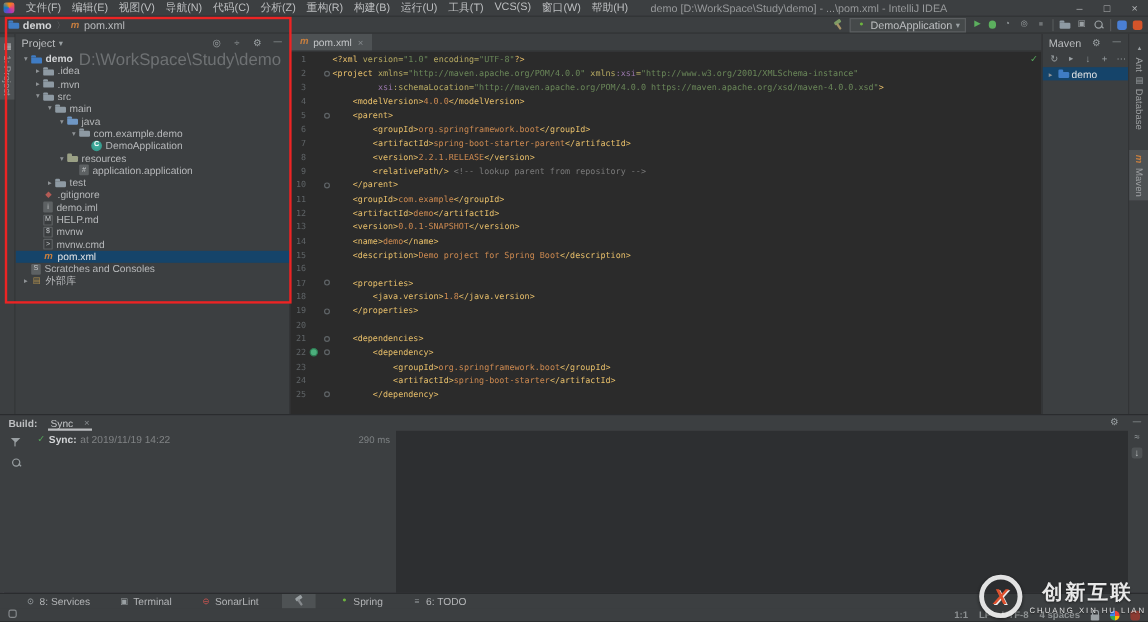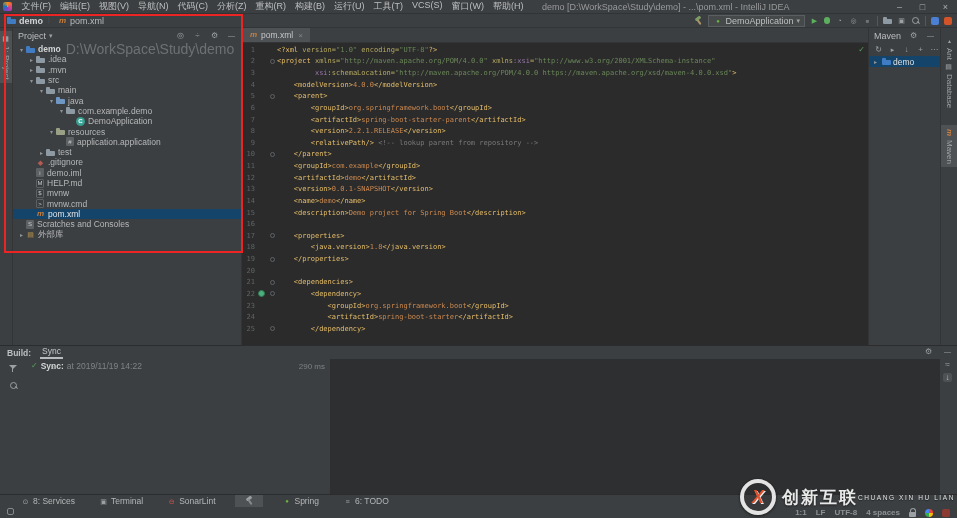--- a/index.html
+++ b/index.html
@@ -76,21 +76,21 @@
   .mp-toolbar{height:13px;display:flex;align-items:center;gap:5px;padding:0 5px;}
   .mp-row{height:11px;display:flex;align-items:center;gap:2px;background:#15446a;color:#dfe1e3;
           font-size:8.5px;padding-left:2px;}
 
   
   .build-panel{position:absolute;left:0;top:345px;width:957px;height:149px;background:#3c3f41;
                border-top:1px solid #2a2c2e;z-index:1;}
   .bp-header{height:13px;display:flex;align-items:center;gap:9px;padding-left:7px;}
   .bp-label{font-weight:bold;color:#bdbfc1;font-size:8.5px;}
   .bp-tab{height:13px;display:flex;align-items:center;gap:7px;padding:0 2px;font-size:8.5px;
-          color:#c4c6c8;box-shadow:inset 0 -2px 0 #b9bcbe;flex-direction:column;}
+          color:#c4c6c8;box-shadow:inset 0 -2px 0 #b9bcbe;}
   .bp-tab .tab-close{font-size:8px;}
   .bp-strip{position:absolute;left:0;top:13px;bottom:0;width:27px;display:flex;flex-direction:column;
             align-items:center;gap:8px;padding-top:5px;}
   .bp-tree{position:absolute;left:27px;top:13px;width:303px;bottom:0;}
   .bp-row{height:13px;display:flex;align-items:center;gap:3px;padding-left:4px;font-size:8.5px;}
   .bp-sync-label{font-weight:bold;color:#d2d4d6;}
   .bp-sync-time{color:#808385;}
   .bp-duration{position:absolute;right:5px;top:3px;color:#7d8183;font-size:8px;}
   .bp-console{position:absolute;left:330px;top:13px;right:17px;bottom:0;background:#2d2f31;}
   .bp-hicons{position:absolute;right:5px;top:347px;display:flex;gap:10px;z-index:3;}
@@ -107,21 +107,21 @@
   .sb-right{margin-left:auto;display:flex;align-items:center;gap:9px;font-weight:bold;}
 
   
   .annotation{position:absolute;left:4px;top:14px;width:239px;height:239px;border:2px solid #ec2424;
               z-index:40;pointer-events:none;}
   .watermark{position:absolute;right:2px;bottom:3px;z-index:50;display:flex;align-items:center;gap:6px;opacity:.95;}
   .wm-circle{width:36px;height:36px;border:4px solid #ededed;border-radius:50%;display:flex;
              align-items:center;justify-content:center;background:rgba(40,40,40,.25);
              box-shadow:0 1px 3px rgba(0,0,0,.6);}
   .wm-x{font-size:18px;font-weight:bold;font-style:italic;color:#e8542f;text-shadow:1px 1px 0 #f7f7f7;}
-  .wm-text{display:flex;flex-direction:row;align-items:center;}
+  .wm-text{display:flex;flex-direction:column;align-items:center;}
   .wm-title{font-size:17px;font-weight:bold;color:#f3f3f3;letter-spacing:2px;text-shadow:0 1px 2px rgba(0,0,0,.6);}
   .wm-sub{font-size:6.5px;color:#e9e9e9;letter-spacing:1.6px;margin-top:1px;text-shadow:0 1px 1px rgba(0,0,0,.6);}
 
   
   .icon{display:inline-flex;align-items:center;justify-content:center;width:9px;height:9px;flex:none;
         font-size:7px;line-height:1;position:relative;}
   .sh-folder::before{content:"";position:absolute;left:0;top:3px;width:9px;height:5px;background:#8e9aa3;border-radius:0 1px 1px 1px;}
   .sh-folder::after{content:"";position:absolute;left:0;top:1px;width:4px;height:2px;background:#8e9aa3;border-radius:1px 1px 0 0;}
   .sh-folder.src::before,.sh-folder.src::after{background:#6f97c4;}
   .sh-folder.res::before,.sh-folder.res::after{background:#9aa085;}

